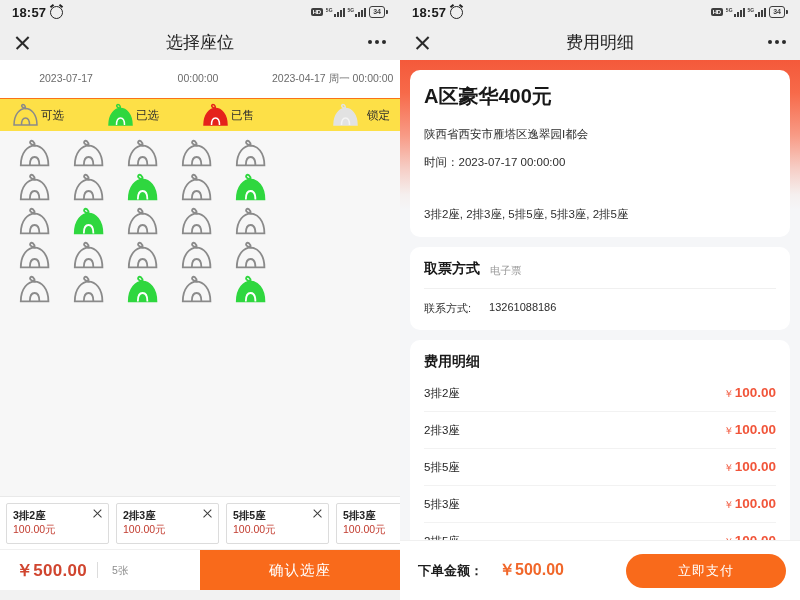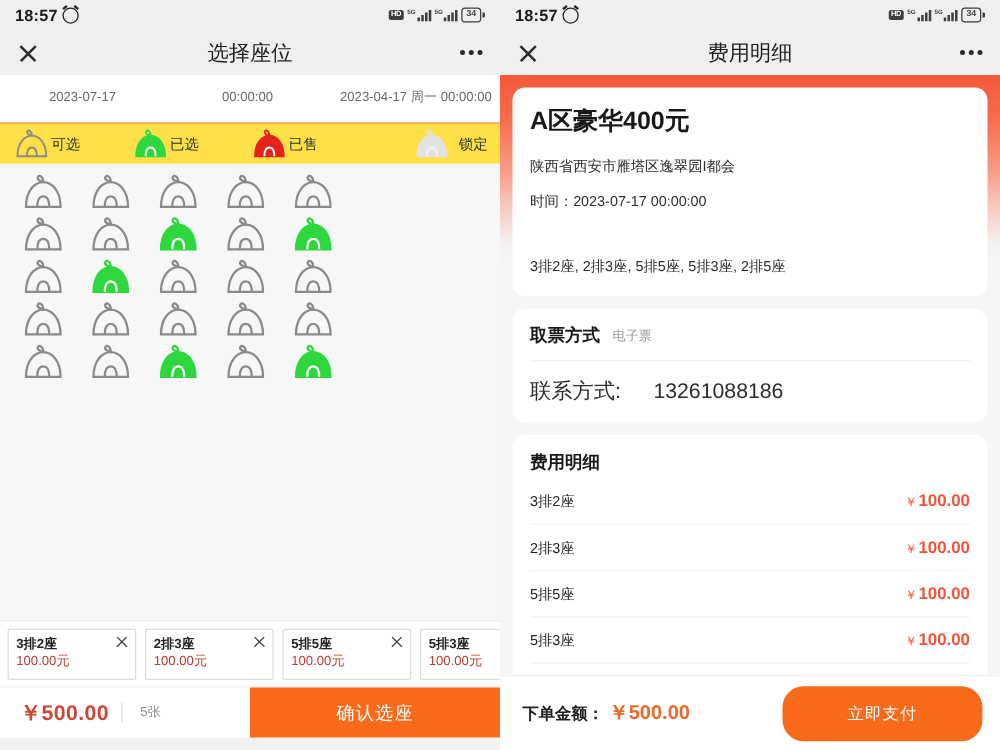--- a/index.html
+++ b/index.html
@@ -358,42 +358,41 @@
   .card-line {
     font-size: 11.5px;
     color: #2d2d2d;
     margin-bottom: 11px;
     line-height: 1.45;
   }
   .card-line:last-child { margin-bottom: 0; margin-top: 36px; }
 
   .sec-head {
     display: flex;
-    align-items: center;
+    align-items: flex-end;
     gap: 10px;
     padding-bottom: 10px;
     border-bottom: 1px solid #f0f0f0;
   }
   .sec-head h3 {
     margin: 0;
     font-size: 14px;
     font-weight: bold;
     color: #181818;
   }
   .sec-head .sub {
     font-size: 10.5px;
     color: #9a9a9a;
   }
   .contact-row {
     display: flex;
-    gap: 26px;
-    font-size: 17px;
+    gap: 18px;
+    font-size: 11px;
     color: #2d2d2d;
     padding-top: 12px;
-    align-items: center;
   }
 
   .fee-title {
     font-size: 14px;
     font-weight: bold;
     color: #181818;
     margin: 0 0 4px 0;
   }
   .fee-row {
     display: flex;
@@ -423,30 +422,30 @@
     padding: 0 14px 0 18px;
     box-sizing: border-box;
     border-top: 1px solid #f0f0f0;
   }
   .order-amount {
     font-size: 13px;
     color: #1e1e1e;
     font-weight: bold;
     display: flex;
     align-items: baseline;
-    gap: 4px;
+    gap: 16px;
   }
   .order-amount .amt {
     color: #f1672a;
     font-size: 16px;
     font-weight: bold;
   }
   .pay-now-btn {
     width: 160px;
-    height: 44px;
+    height: 34px;
     border-radius: 17px;
     background: #f96a1b;
     color: #fff;
     font-size: 13px;
     display: flex;
     align-items: center;
     justify-content: center;
     cursor: pointer;
     letter-spacing: 1px;
   }

